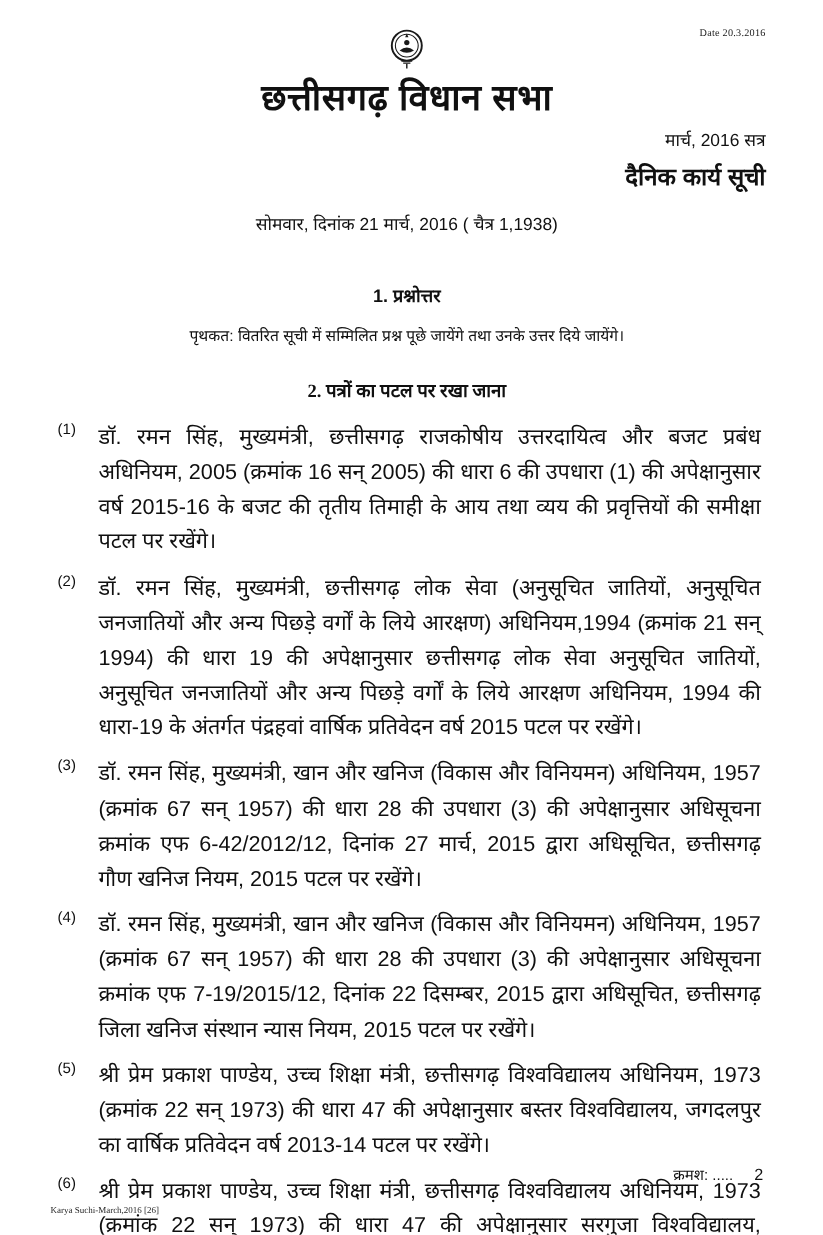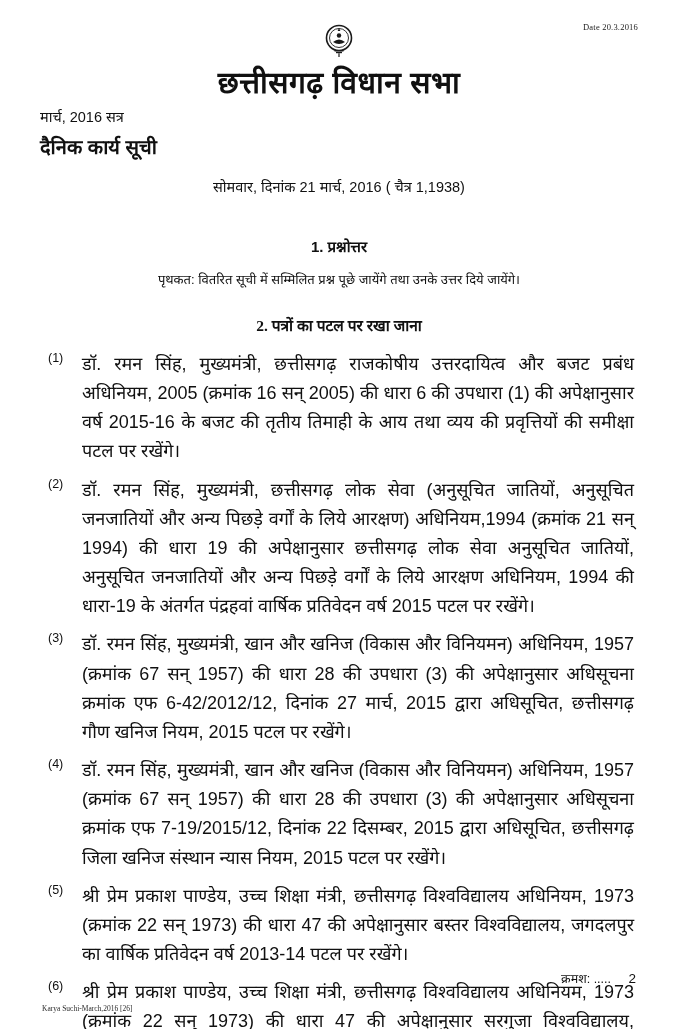--- a/index.html
+++ b/index.html
@@ -46,27 +46,27 @@
   .title-main {
     text-align: center;
     font-size: 30px;
     font-weight: bold;
     letter-spacing: 0.5px;
     margin-top: 2px;
     line-height: 1.1;
     font-family: "Liberation Sans", sans-serif;
   }
   .title-sub1 {
-    text-align: left;
+    text-align: right;
     font-size: 14.5px;
     margin-top: 7px;
     font-family: "Liberation Sans", sans-serif;
   }
   .title-sub2 {
-    text-align: left;
+    text-align: right;
     font-size: 20px;
     font-weight: bold;
     margin-top: 7px;
     font-family: "Liberation Sans", sans-serif;
   }
   .title-sub3 {
     text-align: center;
     font-size: 14.5px;
     margin-top: 16px;
     font-family: "Liberation Sans", sans-serif;

